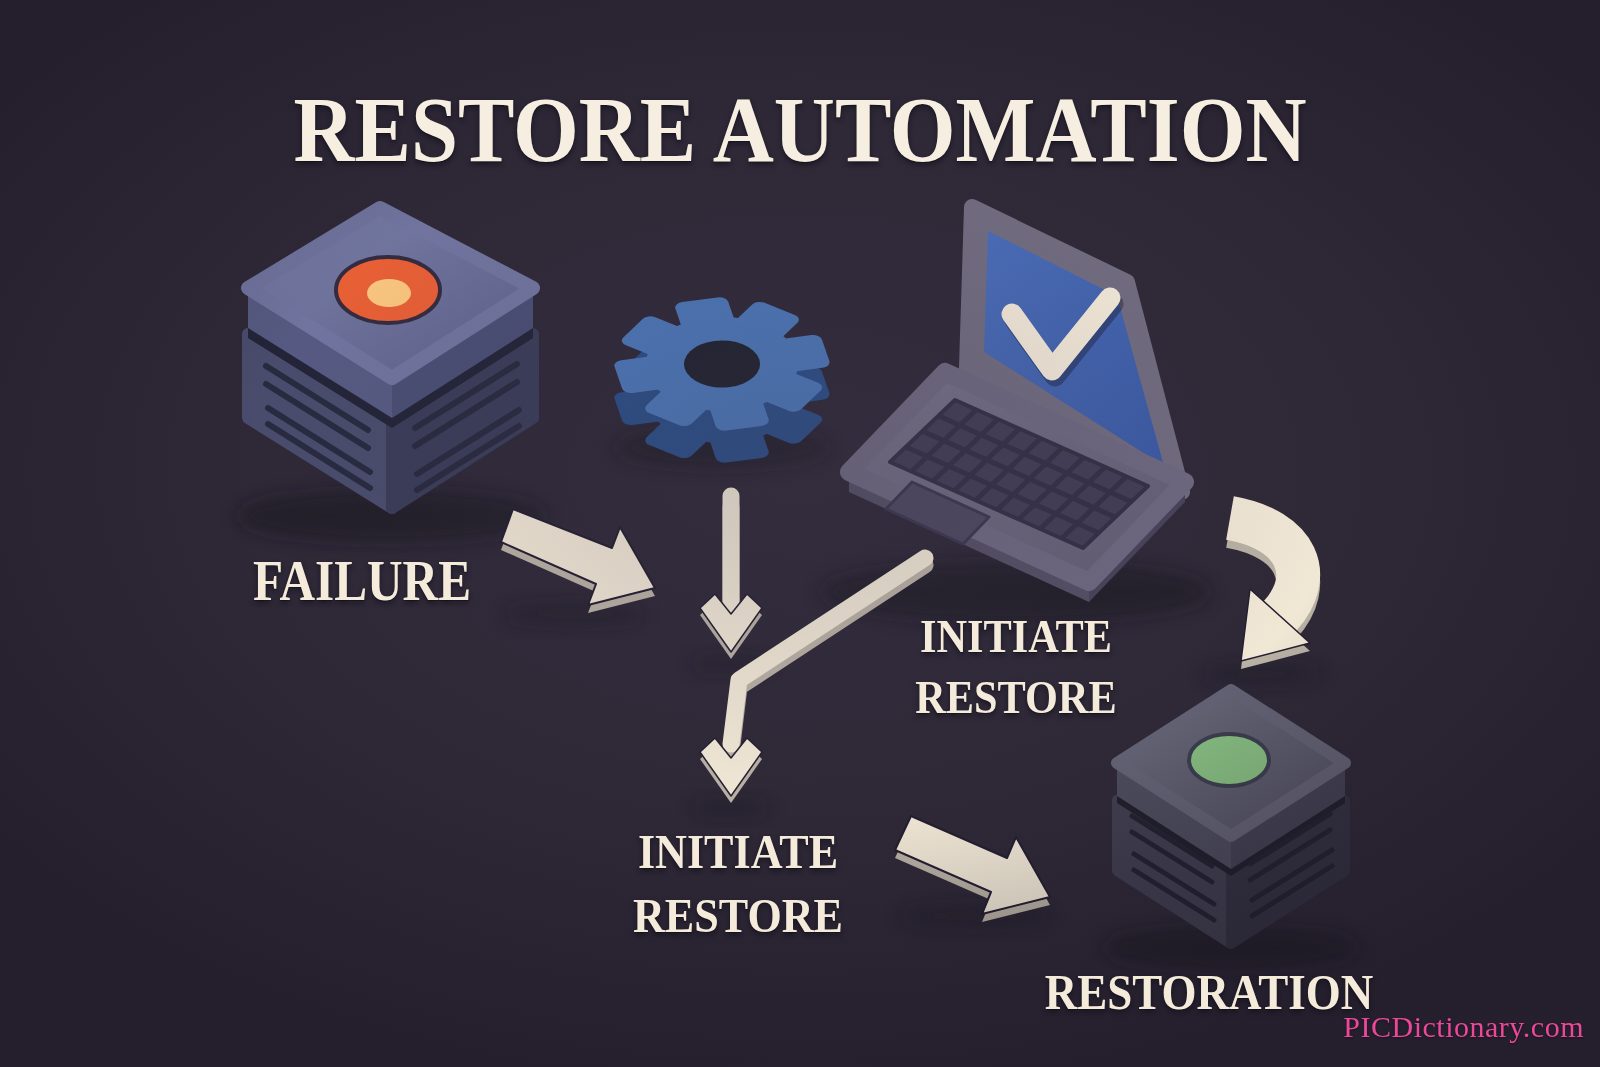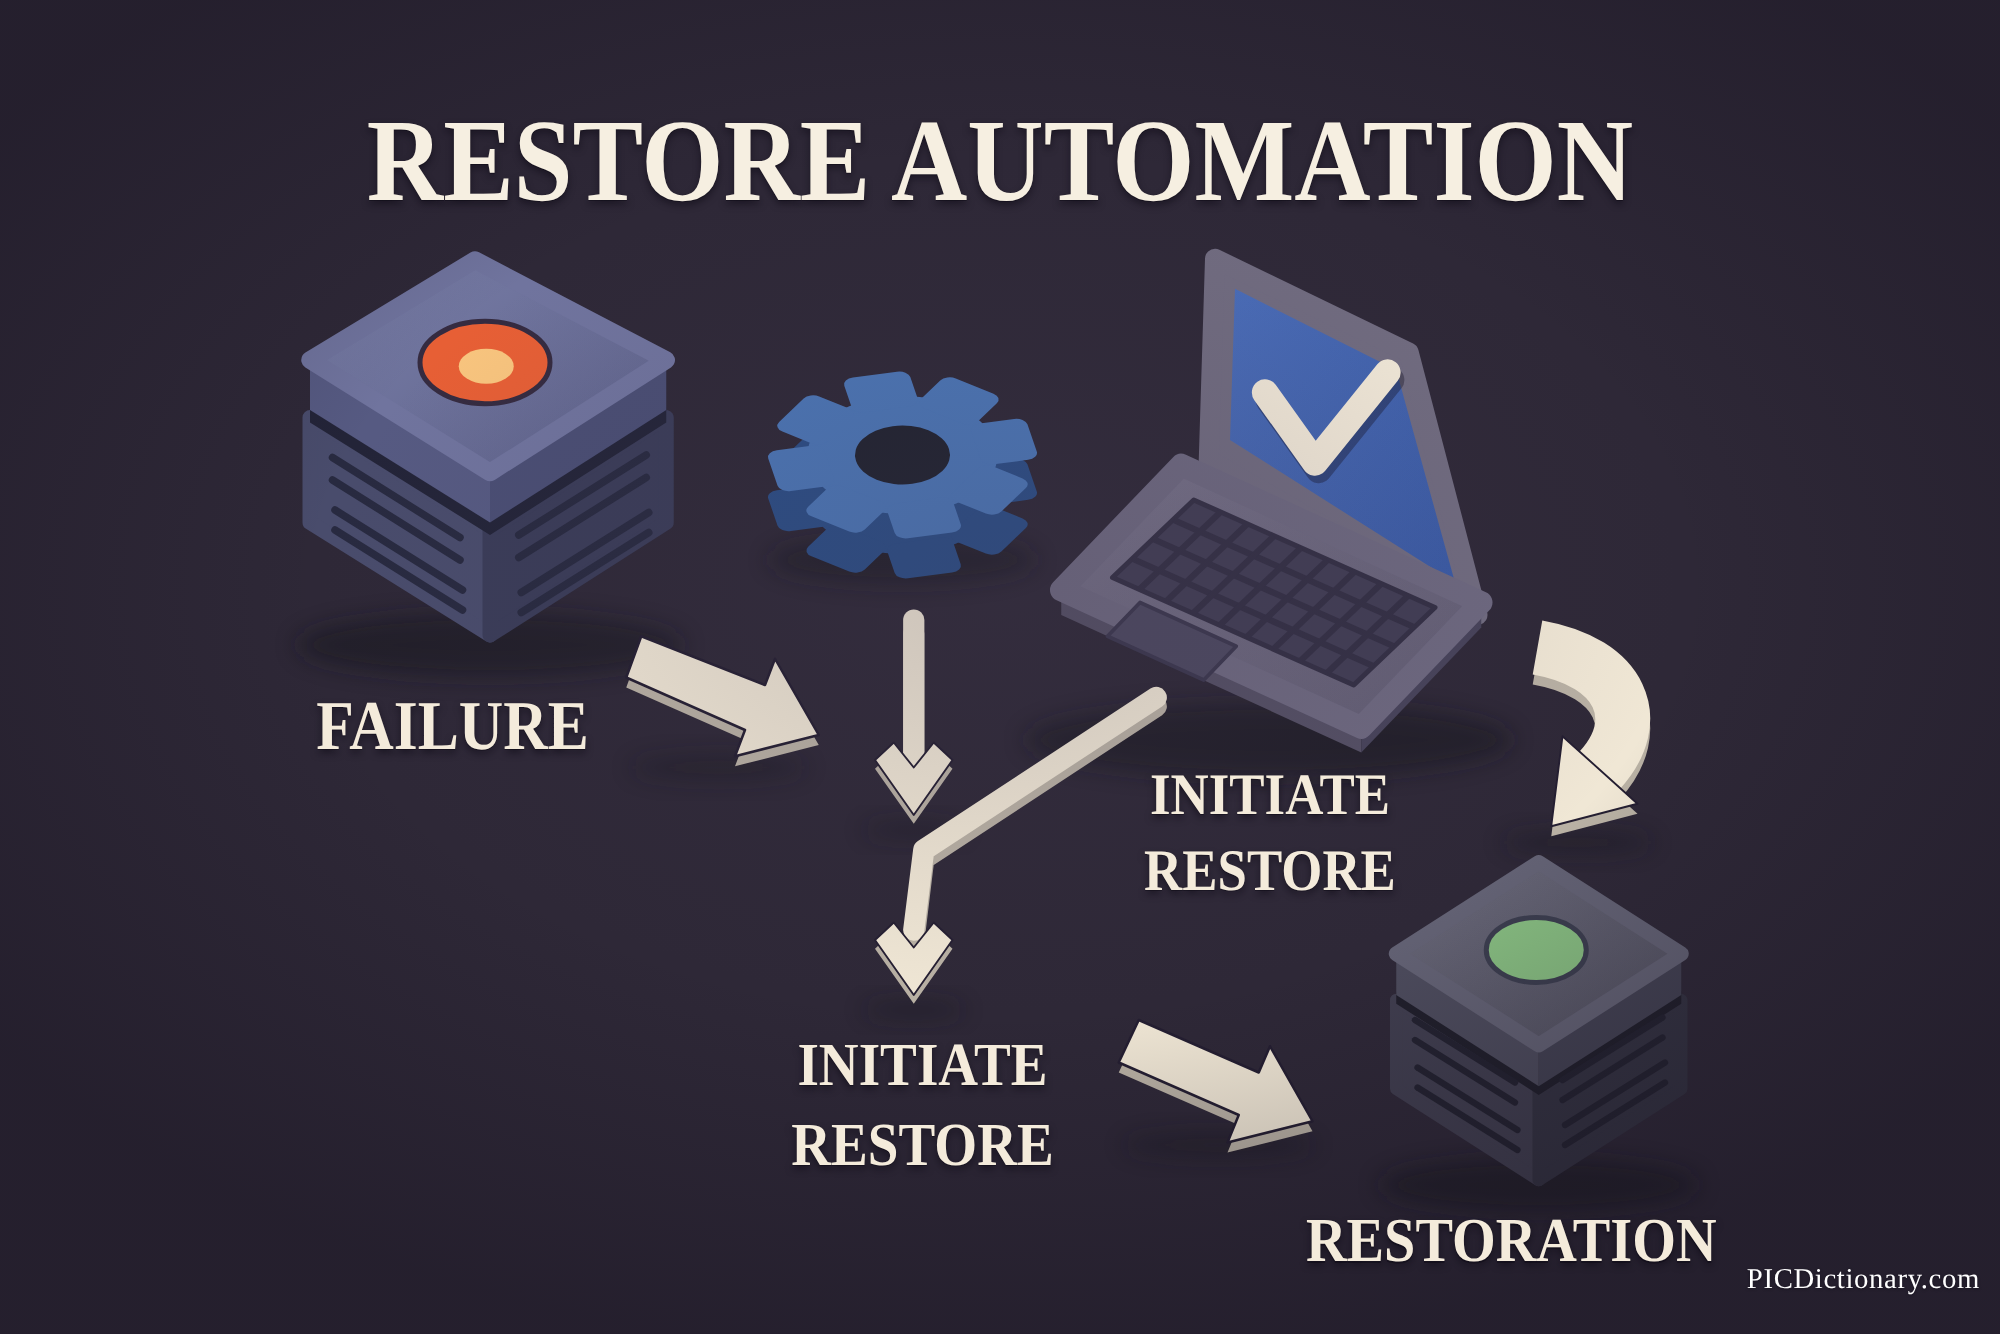--- a/index.html
+++ b/index.html
@@ -21,21 +21,21 @@
   .title{
     left:0;top:80px;width:1600px;font-size:94px;color:#f6efe1;
     transform:scaleX(.90);transform-origin:50% 50%;
   }
   .failure{left:162px;top:552px;width:400px;font-size:56px;transform:scaleX(.88);}
   .init-upper{left:816px;top:606px;width:400px;font-size:47px;line-height:1.3;transform:scaleX(.90);}
   .init-lower{left:538px;top:820px;width:400px;font-size:49px;line-height:1.3;transform:scaleX(.90);}
   .restoration{left:989px;top:966px;width:440px;font-size:50px;transform:scaleX(.90);}
   .watermark{
     position:absolute;left:1190px;top:1010px;width:394px;text-align:right;
-    color:#ffffff;font-size:23px;font-weight:400;letter-spacing:.5px;
+    color:#ec4899;font-size:30px;font-weight:400;letter-spacing:.5px;
     text-shadow:0 1px 2px rgba(12,9,20,.5);white-space:nowrap;
   }
 </style>
 </head>
 <body>
 
 <div id="canvas">
 
 <svg width="1600" height="1067" viewBox="0 0 1600 1067">
   <defs>

